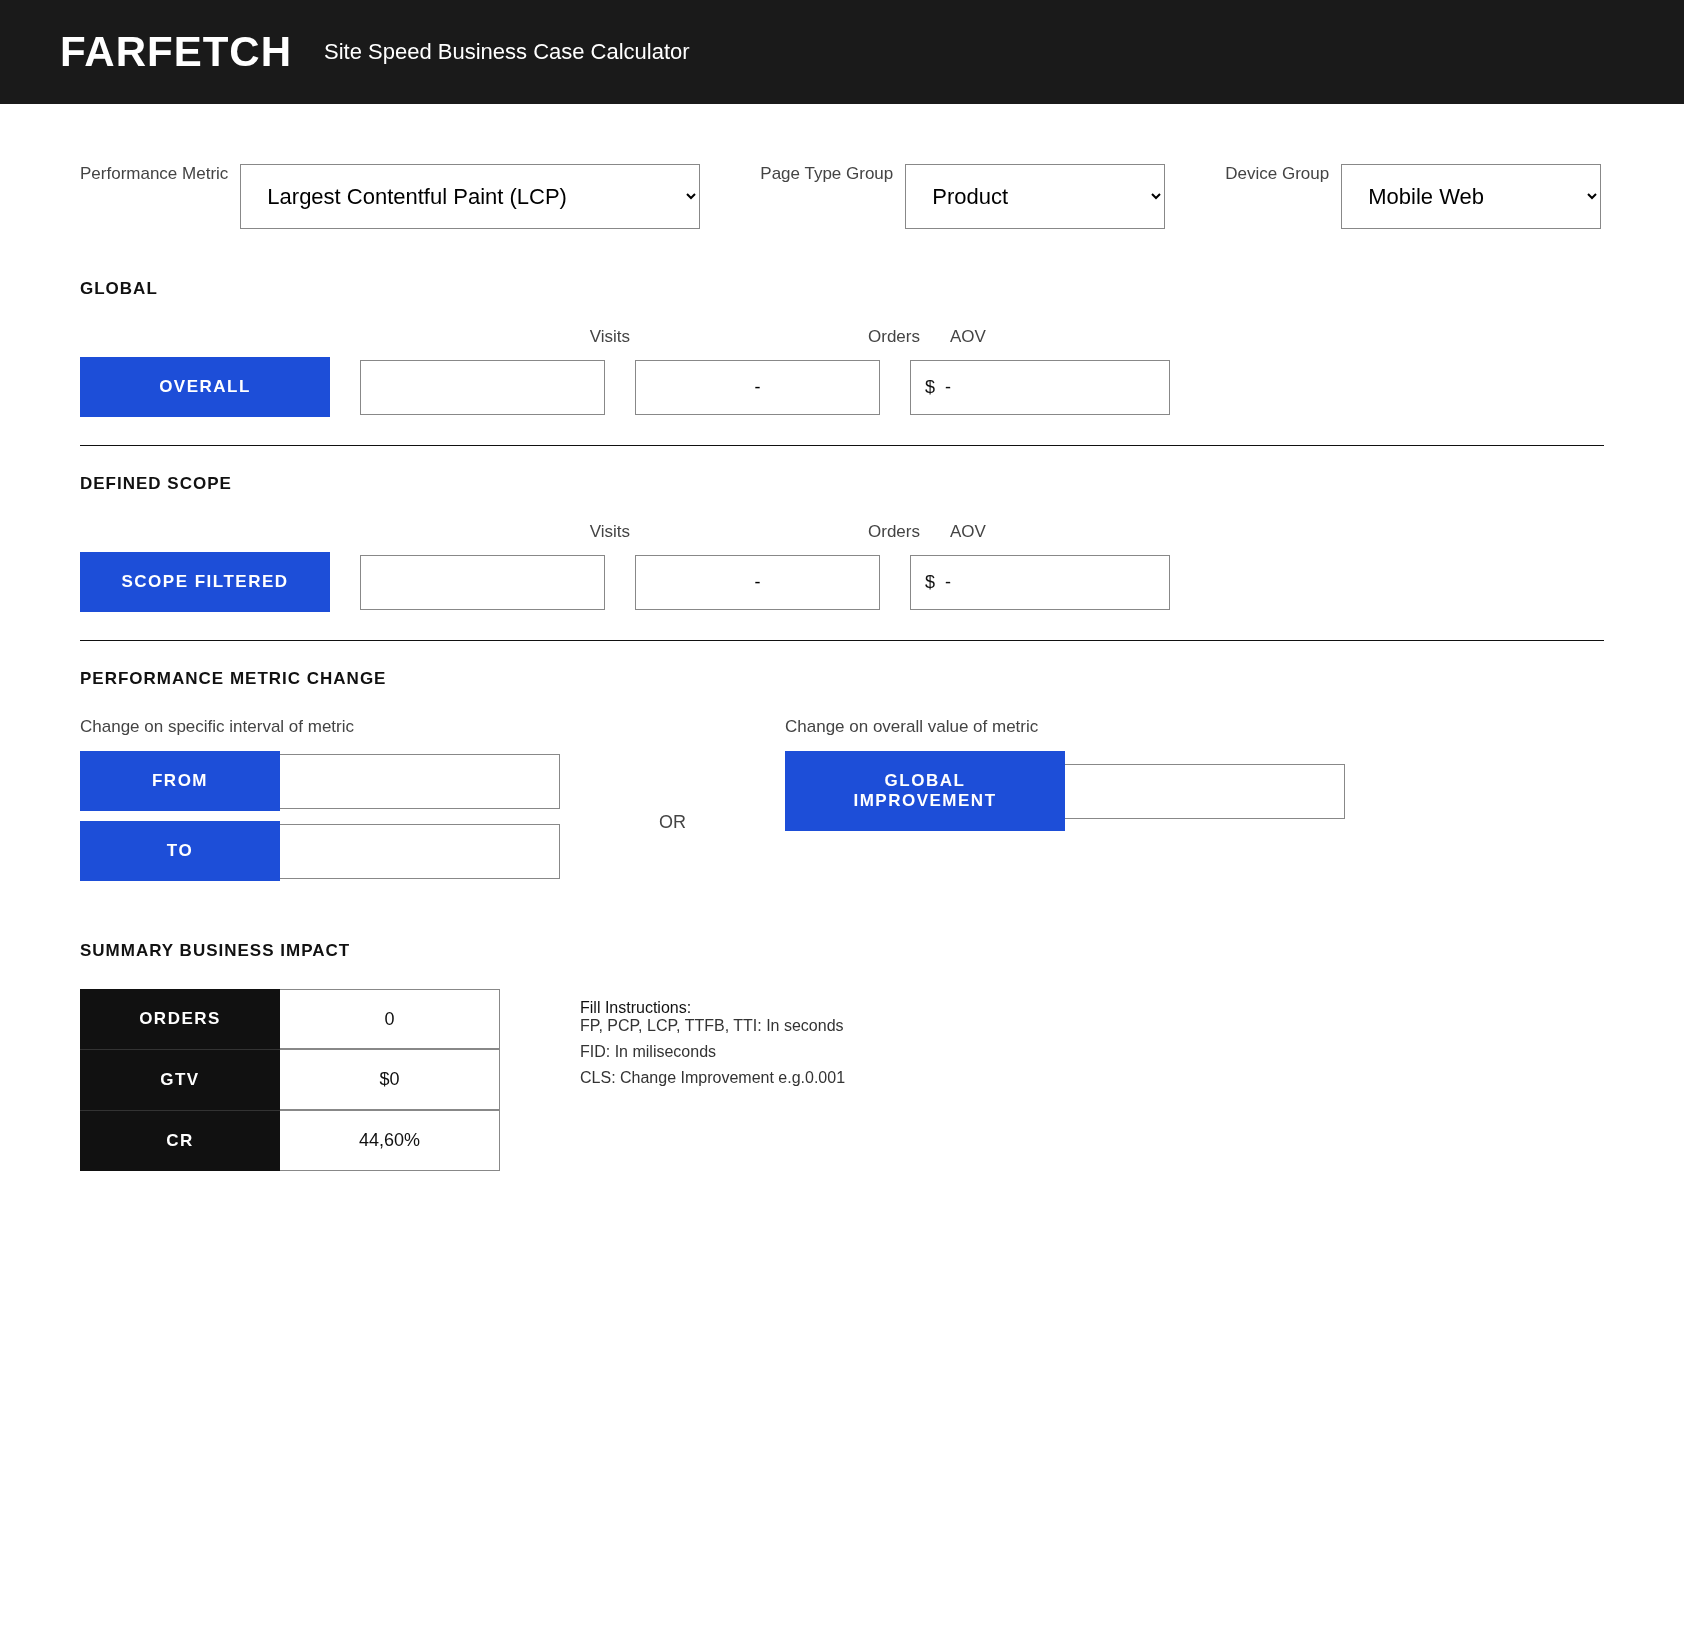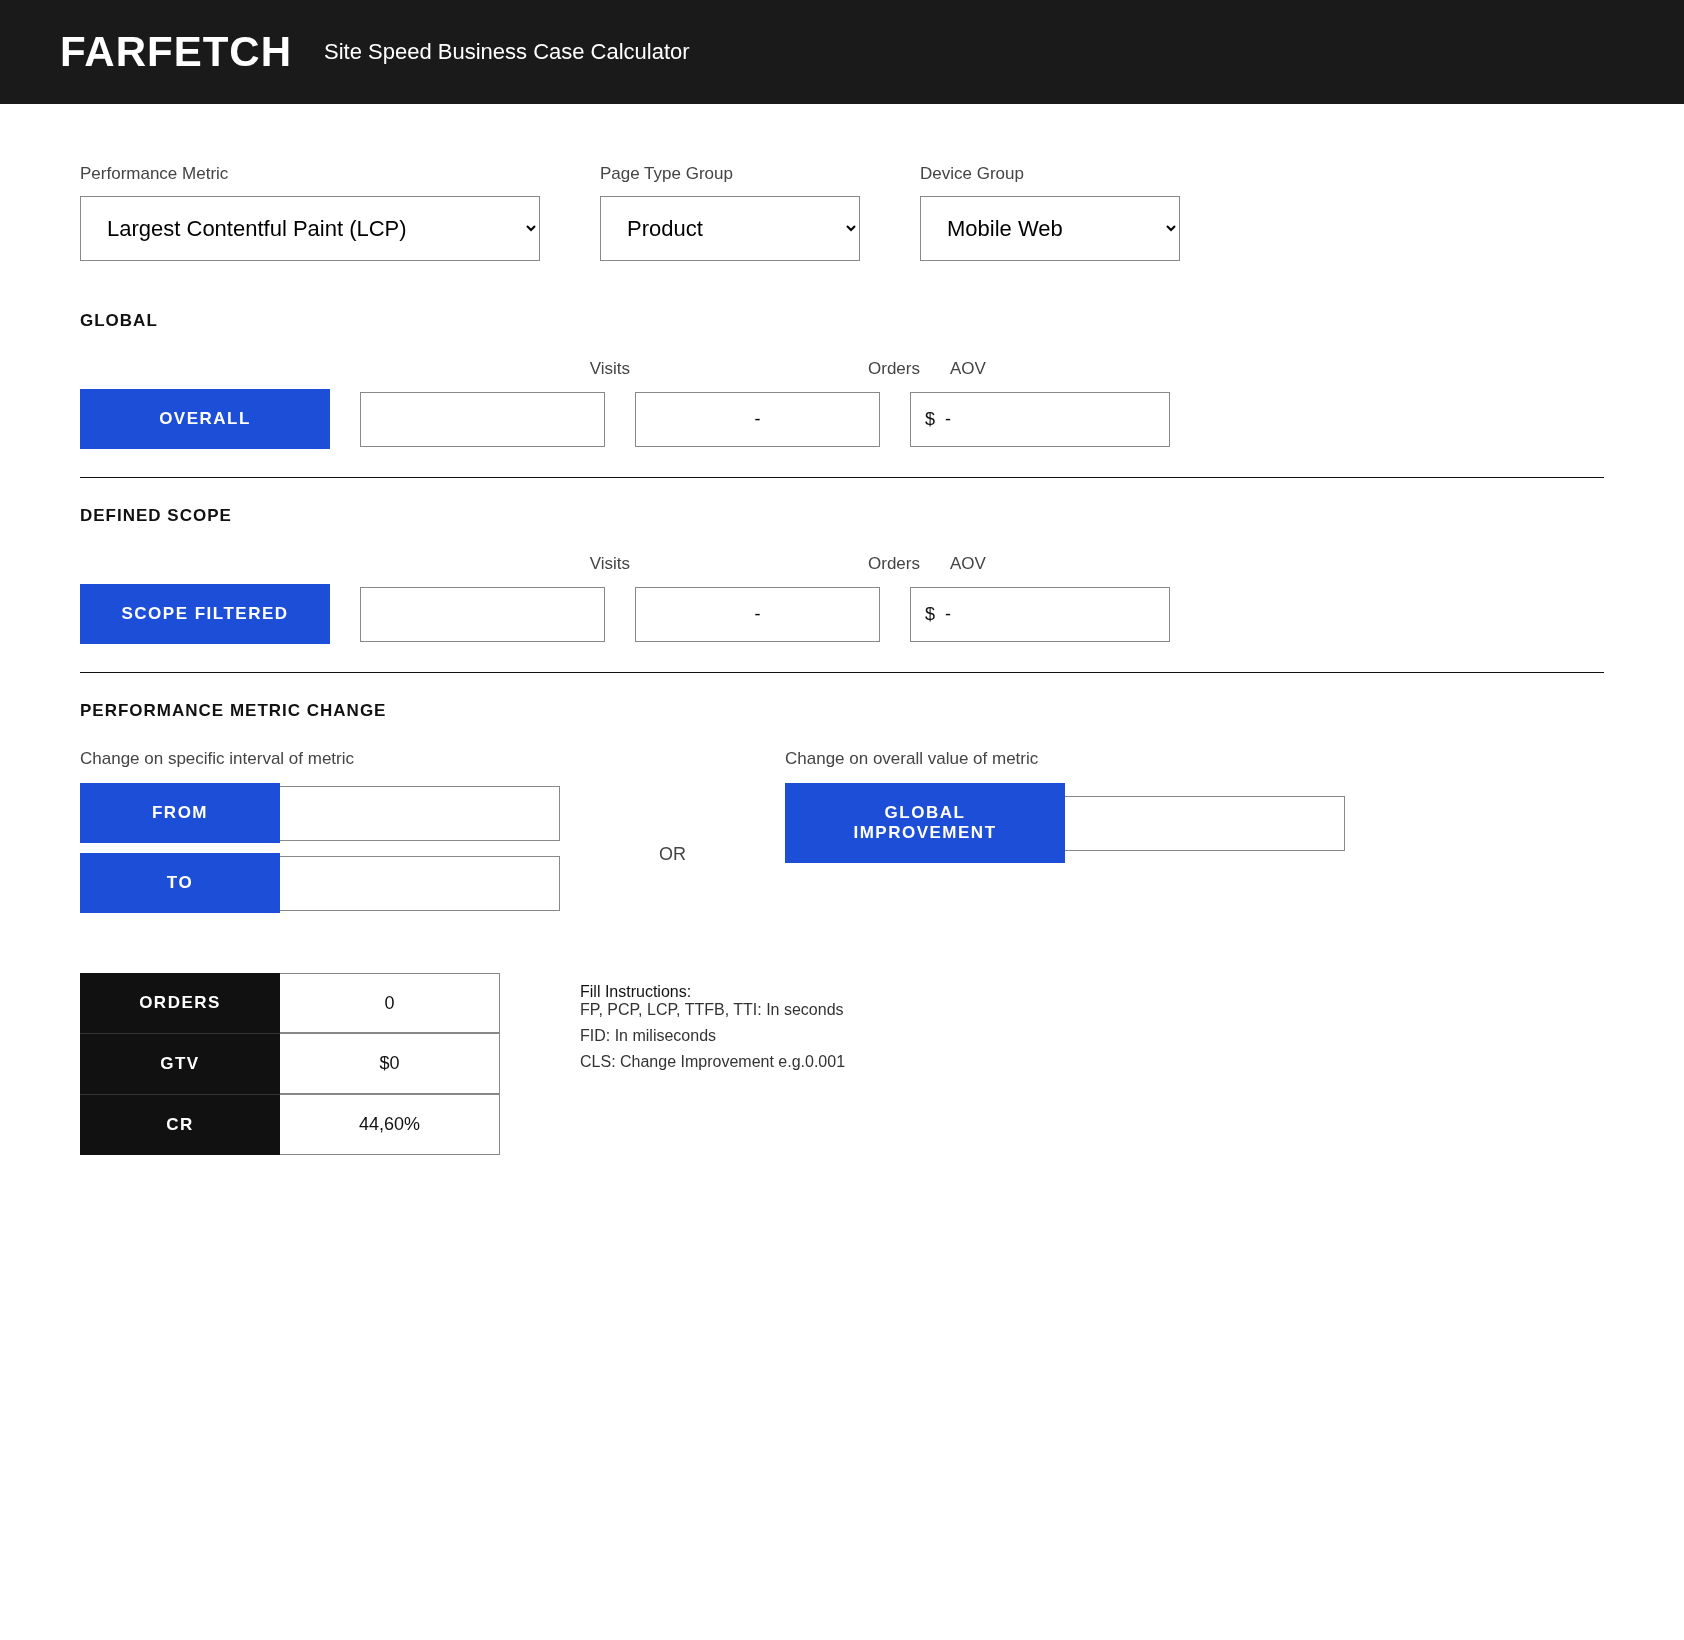--- a/index.html
+++ b/index.html
@@ -38,21 +38,21 @@
 
     
     .top-selects {
       display: flex;
       align-items: flex-end;
       gap: 60px;
       margin-bottom: 50px;
     }
     .field-group {
       display: flex;
-      flex-direction: column;
+      flex-direction: row;
       gap: 12px;
     }
     .field-label {
       font-size: 17px;
       color: #444;
     }
     .select-box {
       border: 1.5px solid #888;
       padding: 18px 22px;
       font-size: 22px;
@@ -369,20 +369,21 @@
         <div class="perf-col-label">Change on overall value of metric</div>
         <div class="perf-row">
           <button class="black-btn" style="width:280px;">GLOBAL IMPROVEMENT</button>
           <input class="perf-input" type="text" value="" style="">
         </div>
       </div>
     </div>
   </div>
 
   <div class="summary-section">
+    <div class="section-label">SUMMARY BUSINESS IMPACT</div>
 
     <div class="summary-grid">
 
       <div class="summary-table">
 
         <div class="summary-row">
           <div class="summary-label">ORDERS</div>
           <div class="summary-value">0</div>
         </div>
         <div class="summary-row">

